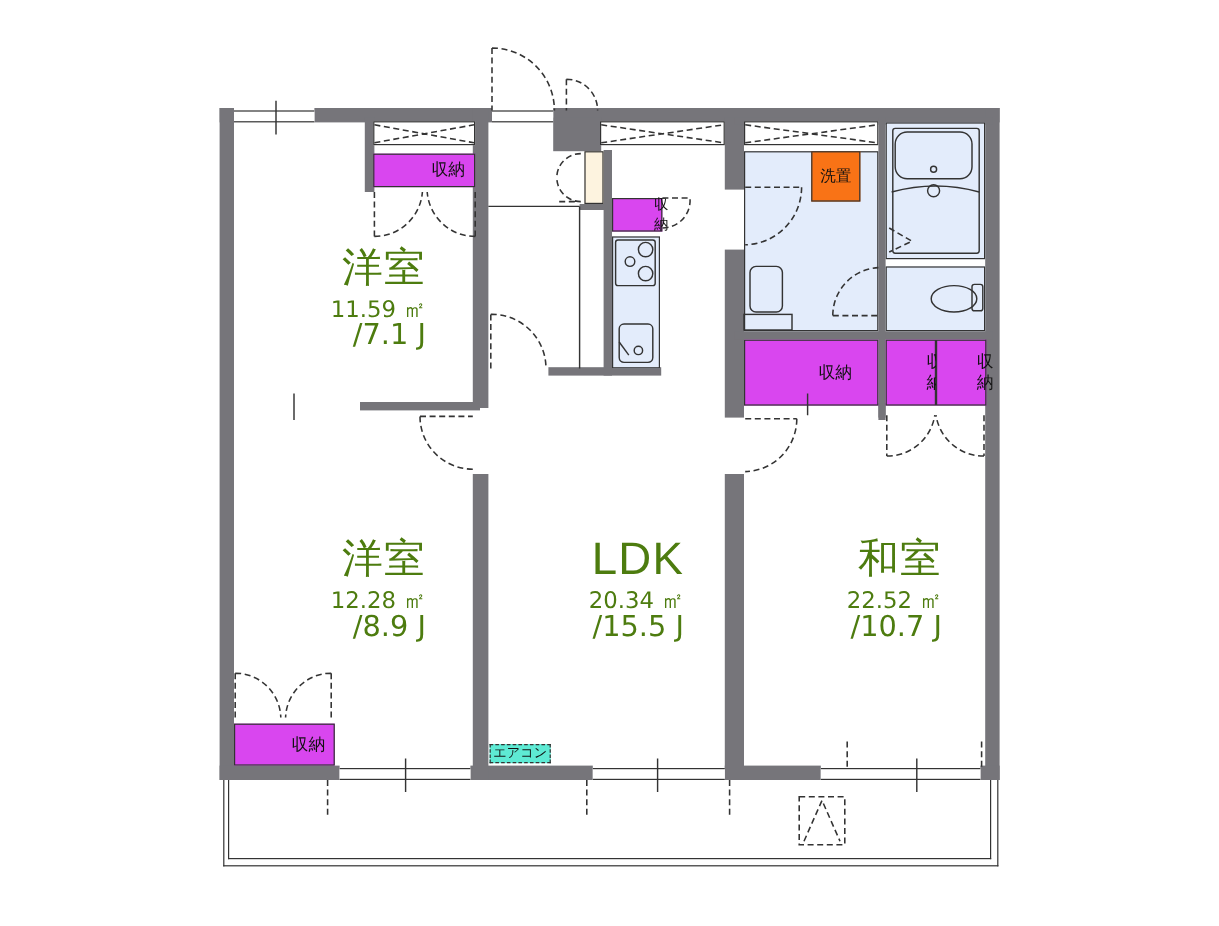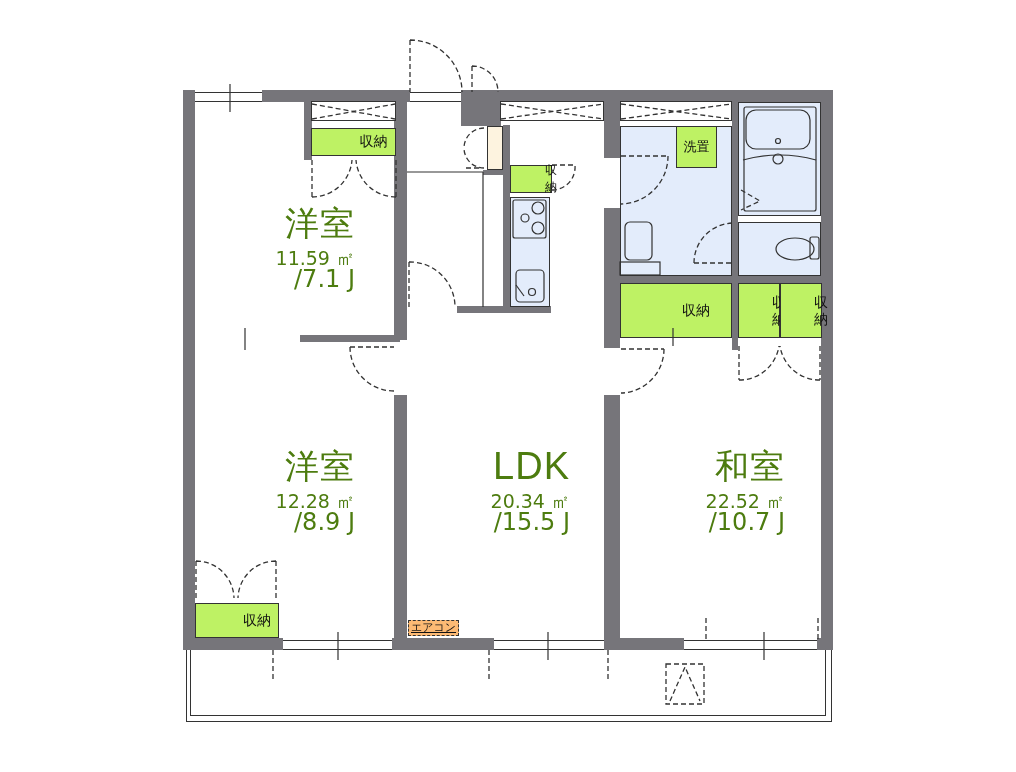--- a/index.html
+++ b/index.html
@@ -1,29 +1,29 @@
 <!DOCTYPE html>
 <html><head>
 <meta charset="utf-8">
 <style>
   html, body { margin:0; padding:0; background:#ffffff; }
   body { width:1016px; height:772px; position:relative; overflow:hidden;
          font-family:"DejaVu Sans","Liberation Sans",sans-serif; color:#111; }
   .abs { position:absolute; box-sizing:border-box; }
   .wall { position:absolute; background:#76757a; }
-  .storage { position:absolute; background:#bef264; border:1.5px solid #333; box-sizing:border-box;
+  .storage { position:absolute; background:#d946ef; border:1.5px solid #333; box-sizing:border-box;
              display:flex; align-items:center; justify-content:center; font-size:14px; color:#111;padding-left:40px; }
   .storage.vert { flex-direction:column; line-height:17px; }
   .wet { position:absolute; background:#e3ecfb; border:1.5px solid #333; box-sizing:border-box; }
   .room-label { position:absolute; text-align:right; color:#4d7c0f; }
   .room-name { font-size:34px; line-height:38px; letter-spacing:1px; }
   .room-area { font-size:19px; line-height:21px; }
   .room-jo { font-size:24px; line-height:21px; }
   .win { position:absolute; background:#fff; border-top:1.5px solid #333; border-bottom:1.5px solid #333; box-sizing:border-box; }
-  .tag { position:absolute; font-size:11px; border:1.3px dashed #333; padding:0 2px; background:#fdba74; line-height:14px;text-decoration:underline; }
+  .tag { position:absolute; font-size:11px; border:1.3px dashed #333; padding:0 2px; background:#5eead4; line-height:14px; }
   svg.overlay { position:absolute; left:0; top:0; }
 </style>
 </head>
 <body>
 
 <div>
 
   <div class="wall" style="left:183px;top:90px;width:12px;height:12px;"></div>
   <div class="wall" style="left:262px;top:90px;width:148px;height:12px;"></div>
   <div class="wall" style="left:461px;top:90px;width:372px;height:12px;"></div>
@@ -90,21 +90,21 @@
   <div class="storage vert" style="left:738px;top:283px;width:42px;height:55px;">
     <span>収</span>
     <span>納</span>
   </div>
   <div class="storage vert" style="left:780px;top:283px;width:41px;height:55px;">
     <span>収</span>
     <span>納</span>
   </div>
 
   <div class="wet" style="left:620px;top:126px;width:112px;height:150px;"></div>
-  <div class="abs" style="left:676px;top:126px;width:41px;height:42px;border:1.5px solid #333;background:#bef264;display:flex;align-items:center;justify-content:center;font-size:13px;">
+  <div class="abs" style="left:676px;top:126px;width:41px;height:42px;border:1.5px solid #333;background:#f97316;display:flex;align-items:center;justify-content:center;font-size:13px;">
     <span>洗置</span>
   </div>
   <div class="wet" style="left:738px;top:102px;width:83px;height:114px;"></div>
   <div class="wet" style="left:738px;top:222px;width:83px;height:54px;"></div>
 
   <div class="wet" style="left:510px;top:197px;width:40px;height:110px;"></div>
 
   <div class="tag" style="left:408px;top:620px;">
     <span>エアコン</span>
   </div>

